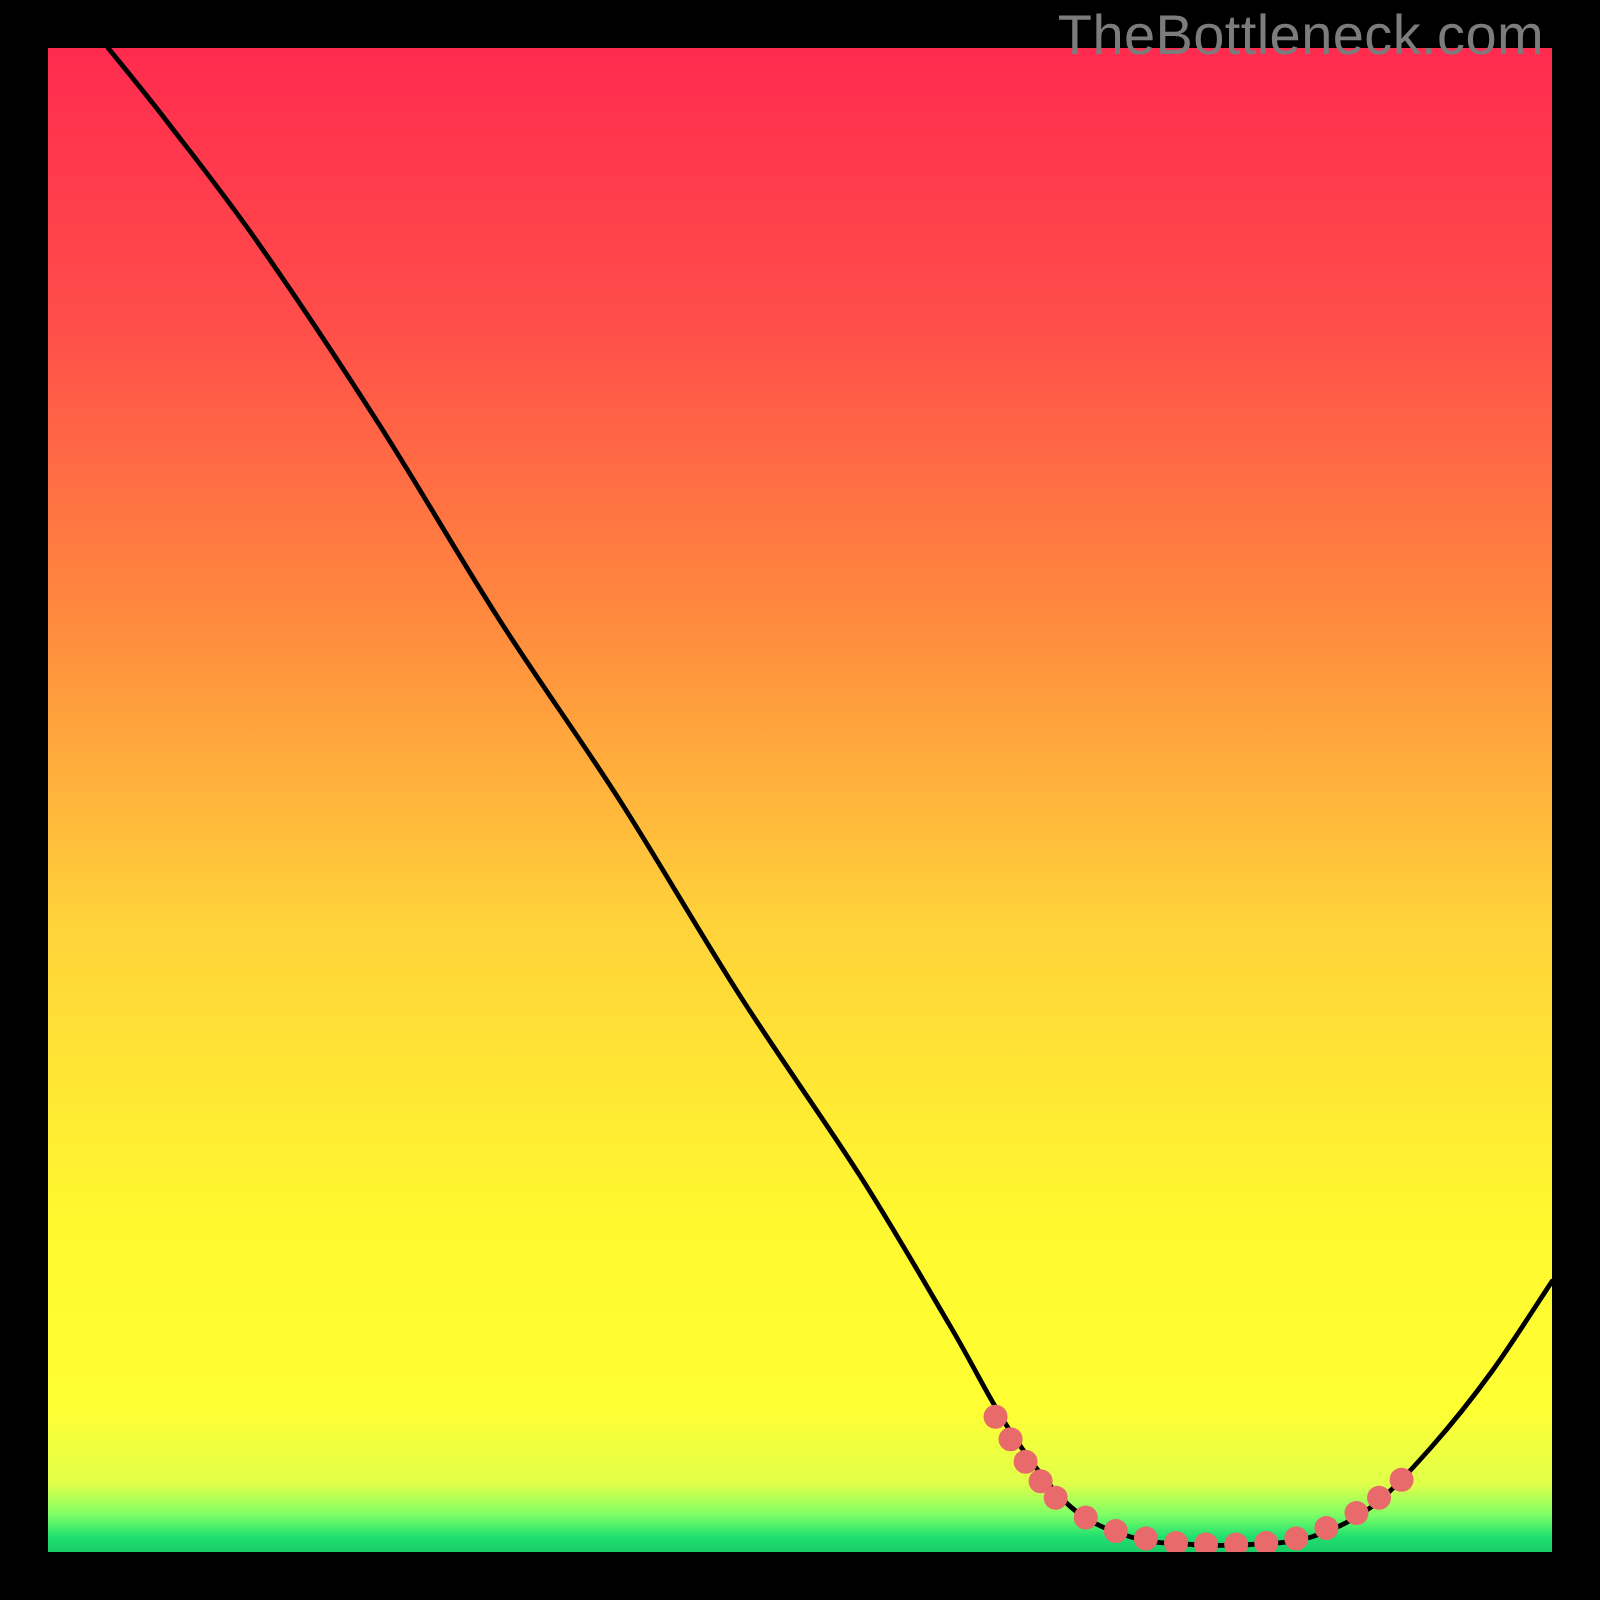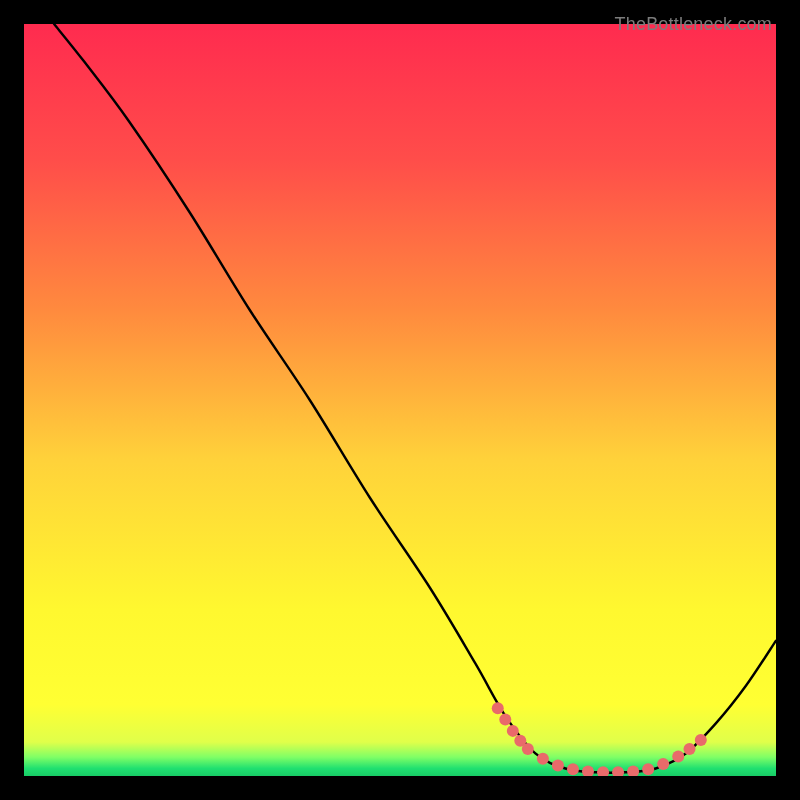--- a/index.html
+++ b/index.html
@@ -14,24 +14,24 @@
   .frame {
     position: absolute;
     left: 24px;
     top: 24px;
     width: 752px;
     height: 752px;
     background: #000;
   }
   .watermark {
     position: absolute;
-    top: 14px;
+    top: 2px;
     right: 28px;
     color: #7c7c7c;
-    font-size: 18px;
+    font-size: 28px;
     font-weight: 500;
     letter-spacing: 0.2px;
     z-index: 20;
     user-select: none;
   }
   svg {
     display: block;
   }
 </style>
 </head>

